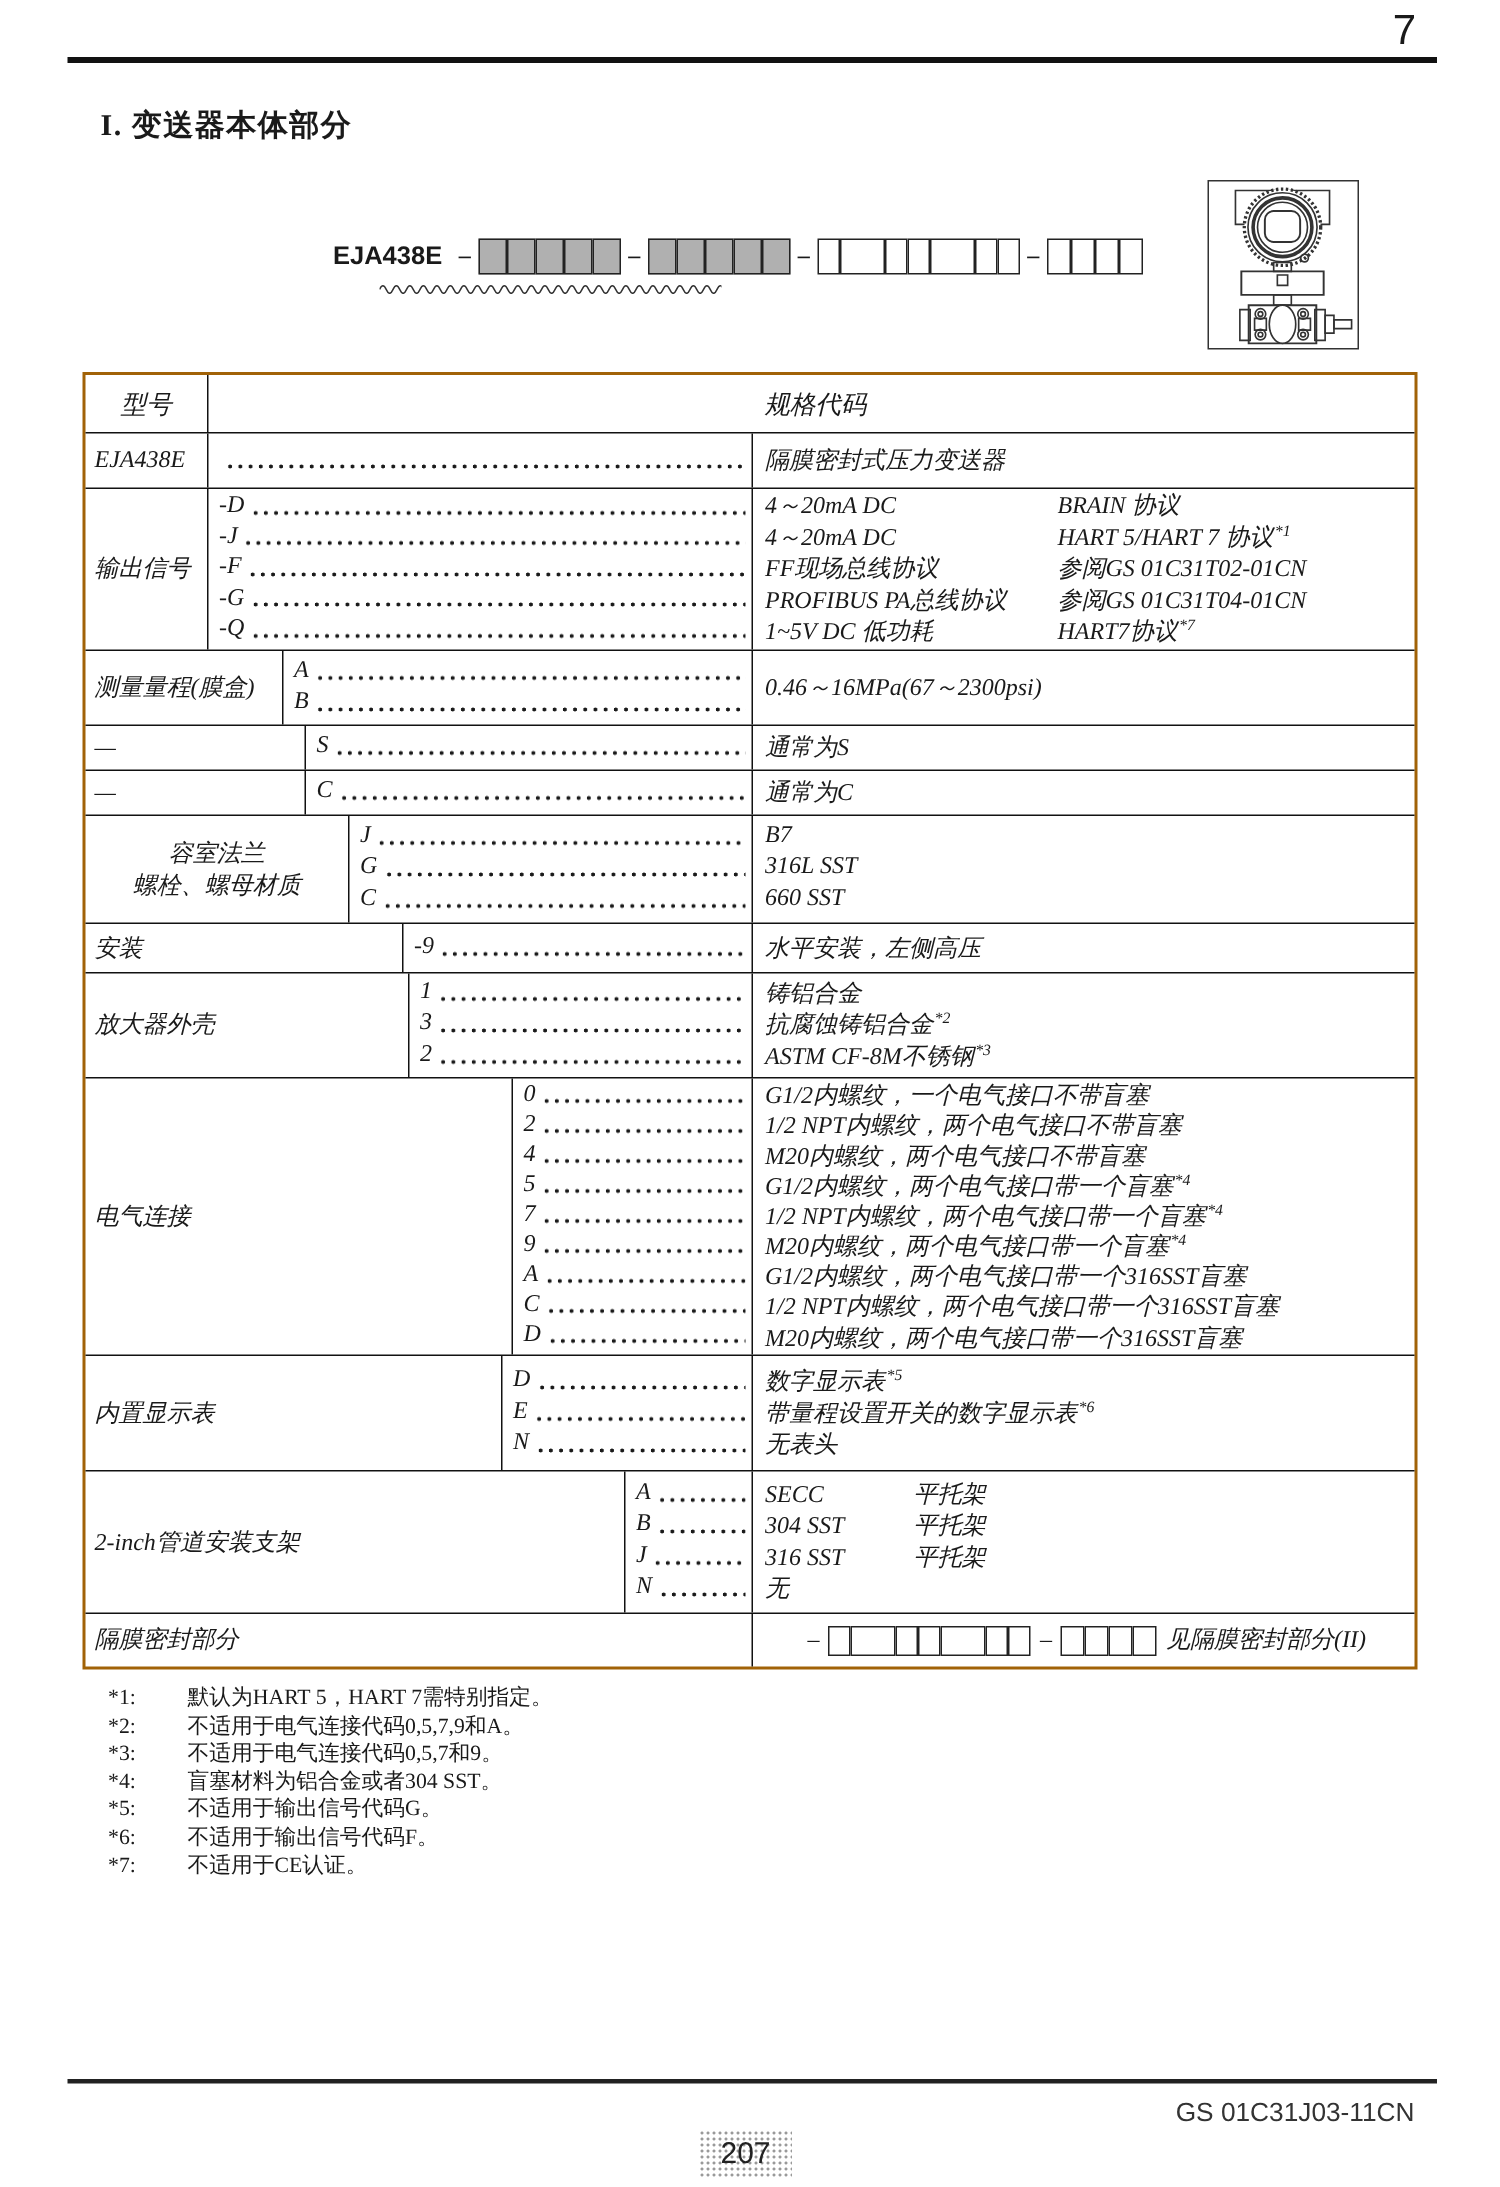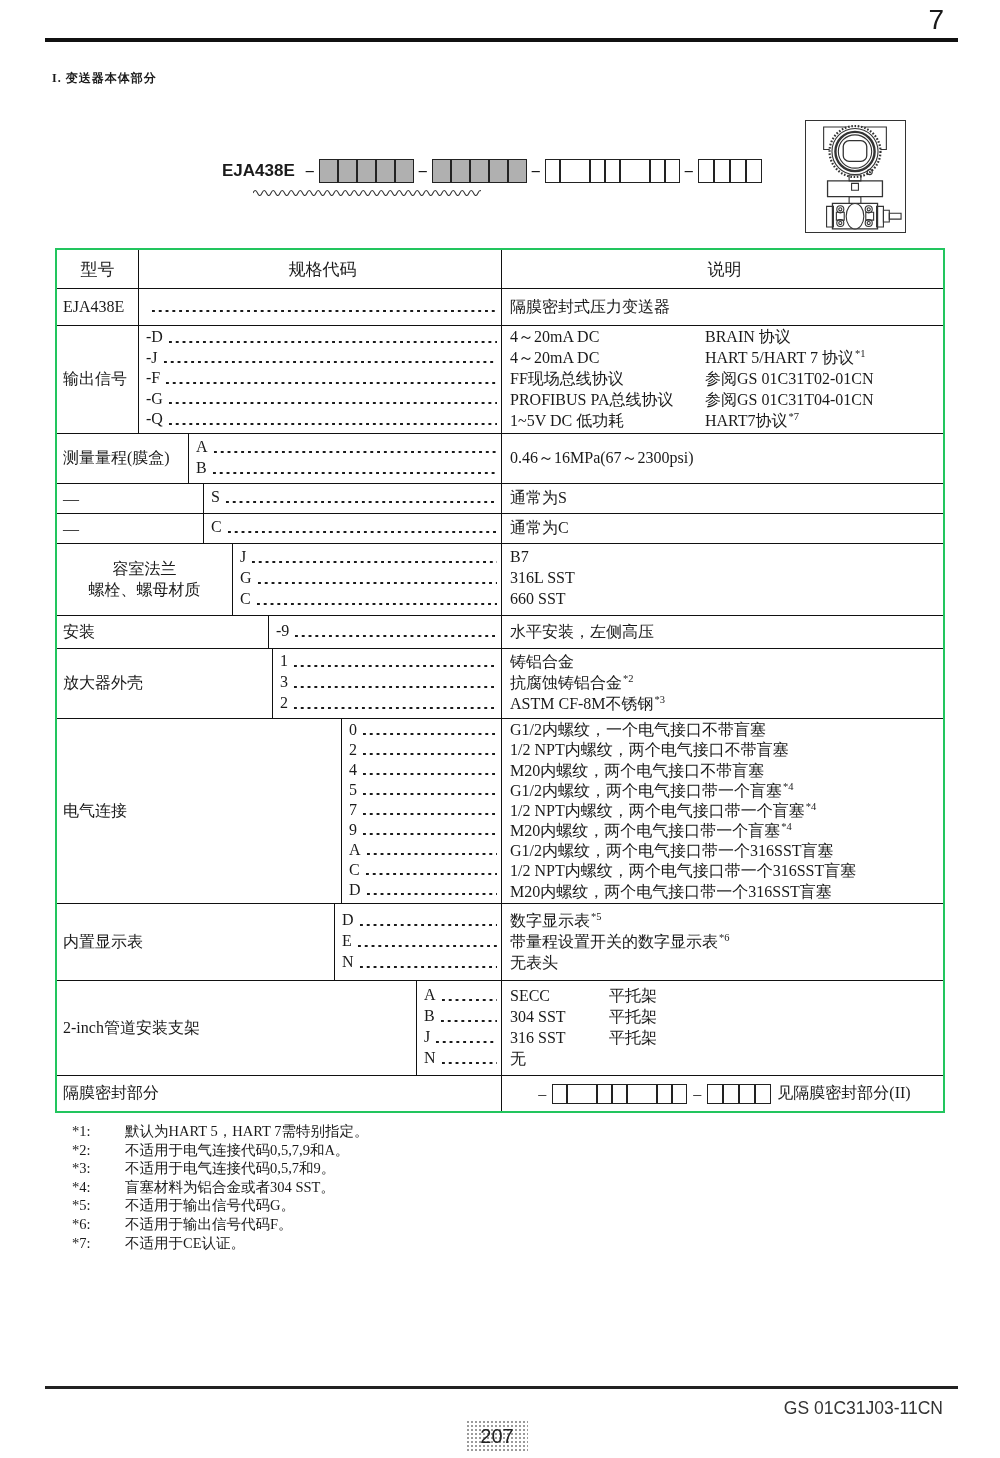--- a/index.html
+++ b/index.html
@@ -2,42 +2,42 @@
 <html><head>
 <meta charset="utf-8">
 <style>
   * { margin:0; padding:0; box-sizing:border-box; }
   body { background:#e8e8e8; font-family:"Liberation Serif","DejaVu Serif",serif; color:#1a1a1a; }
   .page { position:relative; width:1000px; height:1458px; background:#ffffff; margin:0 auto; overflow:hidden; }
 
   
   .pagenum { position:absolute; top:4px; right:56px; font-family:"Liberation Sans",sans-serif; font-size:28px; font-weight:400; }
   .toprule { position:absolute; left:45px; top:38px; width:913px; height:4px; background:#111; }
-  .sec-title { position:absolute; left:52px; top:70px; font-size:12px; font-weight:700; letter-spacing:1px; }
+  .sec-title { position:absolute; left:67px; top:70px; font-size:20px; font-weight:700; letter-spacing:1px; }
 
   
   .modelcode { position:absolute; left:222px; top:158px; display:flex; align-items:center; height:26px; }
   .mc-prefix { font-family:"Liberation Sans",sans-serif; font-weight:700; font-size:17px; margin-right:6px; }
   .mc-dash { font-weight:700; font-size:16px; margin:0 5px; }
   .boxgroup { display:flex; }
   .bx { height:24px; border:1.6px solid #222; border-left-width:0.8px; border-right-width:0.8px; background:#fff; }
   .boxgroup .bx:first-child { border-left-width:1.6px; }
   .boxgroup .bx:last-child { border-right-width:1.6px; }
   .bx.g { background:#b0b0b0; }
   .w19 { width:19px; } .w15 { width:15px; } .w30 { width:30px; } .w16 { width:16px; }
   .wavy { position:absolute; left:253px; top:187px; width:228px; height:9px; }
   .wavy path { fill:none; stroke:#333; stroke-width:1.1px; }
 
   
   .illus { position:absolute; left:805px; top:120px; width:101px; height:113px; border:1.6px solid #333; background:#fff; }
   .illus svg { display:block; }
   .illus * { vector-effect:non-scaling-stroke; }
 
   
-  .spec-table { position:absolute; left:55px; top:248px; width:890px; border:2px solid #22c55e; font-size:16px; }
+  .spec-table { position:absolute; left:55px; top:248px; width:890px; border:2px solid #a16207; font-size:16px;font-style:italic; }
   .trow { display:flex; border-top:1.4px solid #111; align-items:stretch; }
   .trow.first { border-top:none; }
   .tlabel { border-right:1.1px solid #111; padding:3px 6px; display:flex; flex-direction:column; justify-content:center; flex:none; }
   .tcode { flex:1; display:flex; flex-direction:column; justify-content:center; padding:2px 2px 2px 7px; min-width:0; }
   .tdesc { width:442px; flex:none; border-left:1.4px solid #111; padding:2px 4px 2px 8px; display:flex; flex-direction:column; justify-content:center; }
   .hdr { text-align:center; font-size:17px; }
   .hdr .tlabel, .hdr .tcode, .hdr .tdesc { justify-content:center; align-items:center; flex-direction:row; }
 
   .cl { display:flex; height:21px; align-items:baseline; }
   .cl .code { white-space:pre; }
@@ -168,21 +168,20 @@
       <rect x="79" y="91" width="6" height="12"></rect>
       <rect x="85" y="94" width="12" height="6"></rect>
     </svg>
   </div>
 
   <div class="spec-table">
 
     <div class="trow hdr rw-hdr rh-hdr first">
       <div class="tlabel">型号</div>
       <div class="tcode">规格代码</div>
-      <div class="tdesc">说明</div>
     </div>
 
     <div class="trow rw0 rh0 r0">
       <div class="tlabel">EJA438E</div>
       <div class="tcode">
         <div class="cl">
             <span class="code"></span>
             <span class="dots"></span>
           </div>
       </div>

